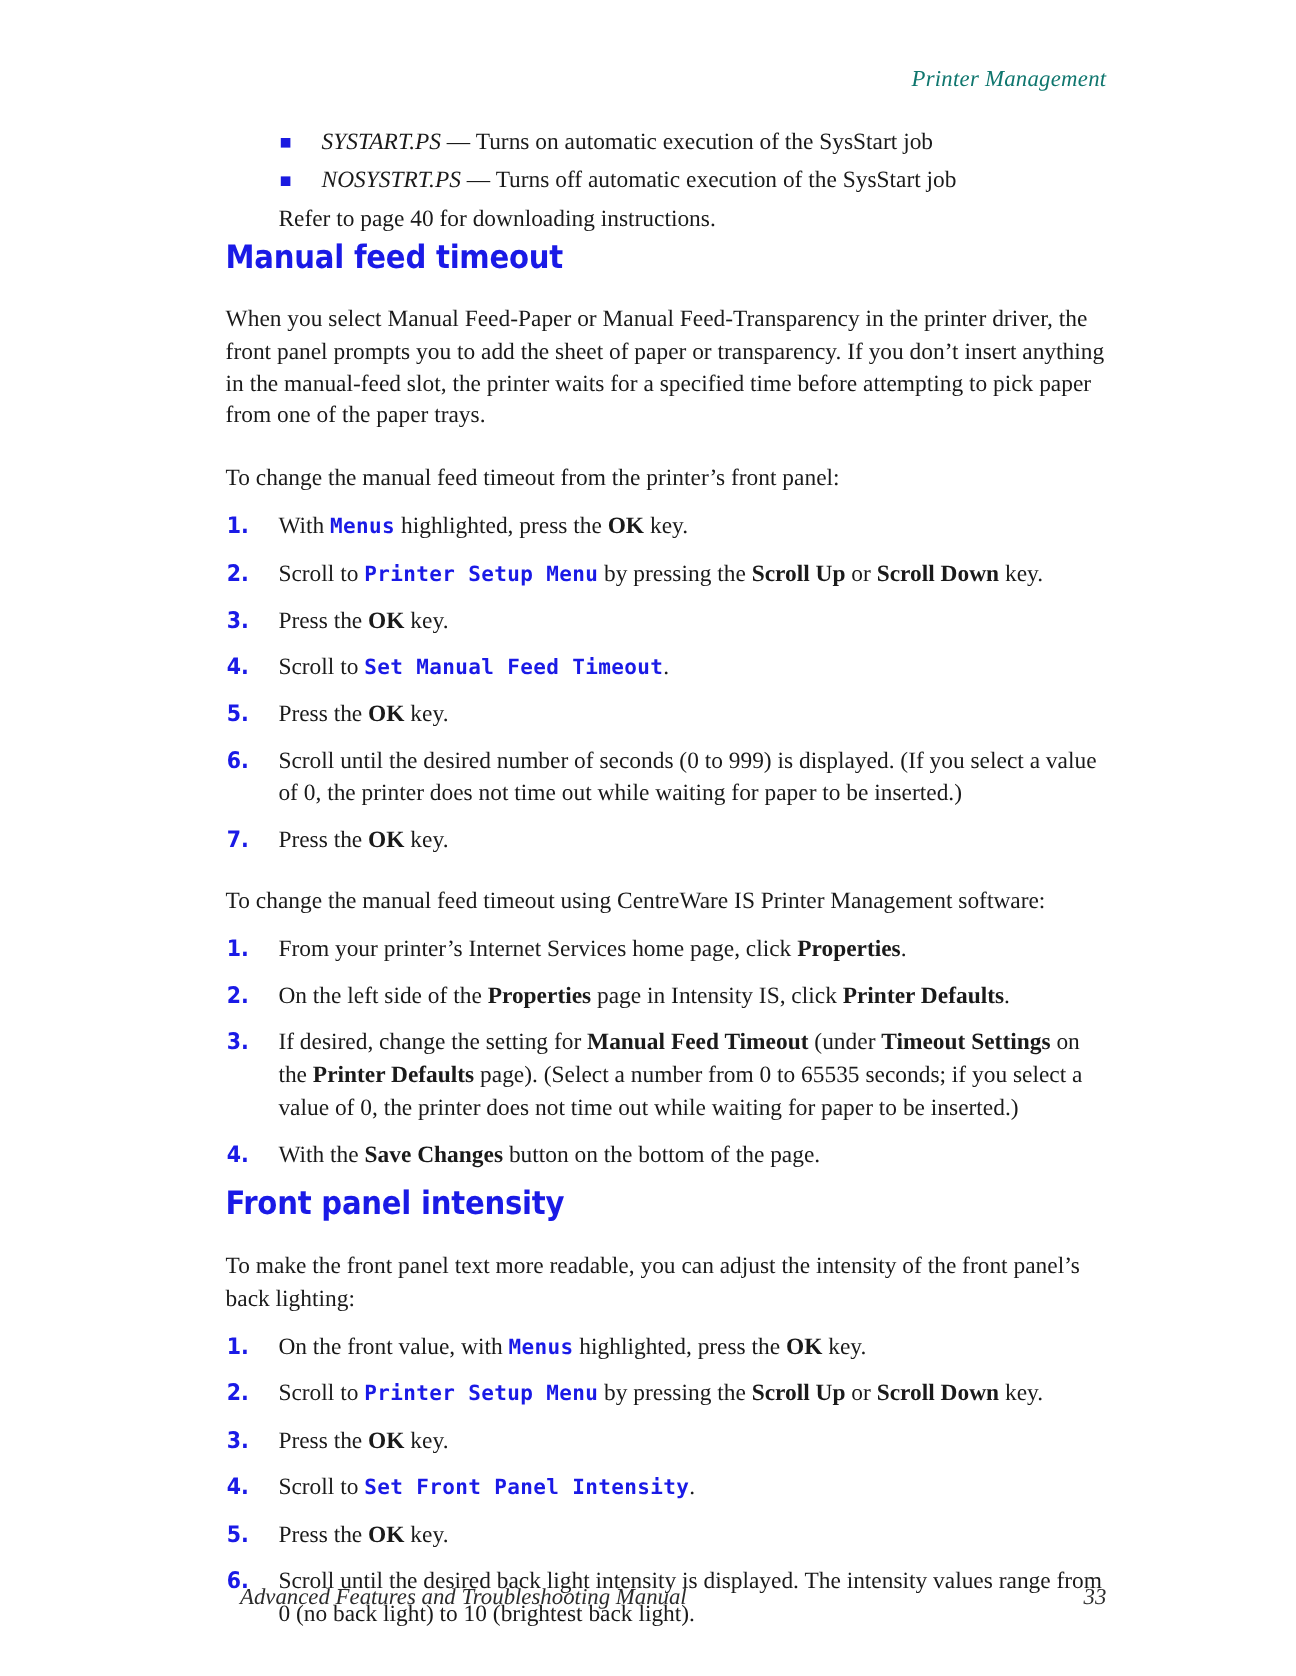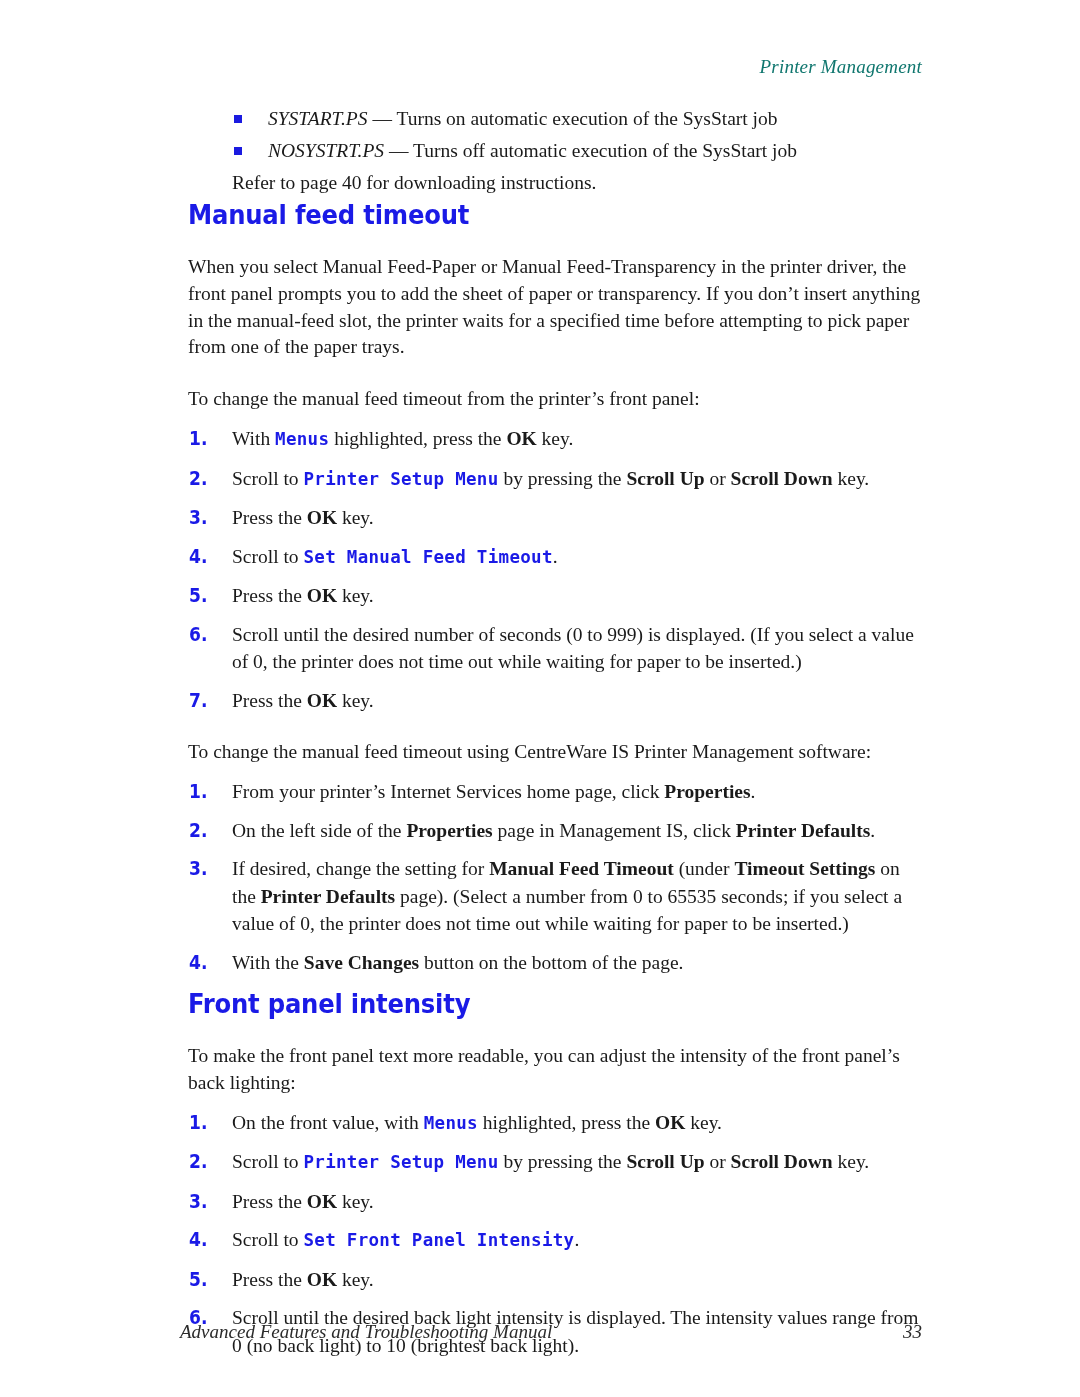--- a/index.html
+++ b/index.html
@@ -128,21 +128,21 @@
     font-weight: bold;
     color: #1a1ae6;
     font-size: 17.5px;
     letter-spacing: 0.3px;
   }
   .bold { font-weight: bold; }
 
   
   .footer {
     position: absolute;
-    left: 180px;
+    left: 200px;
     right: 158px;
     bottom: 54px;
     display: flex;
     justify-content: space-between;
     align-items: baseline;
     font-style: italic;
     font-size: 19px;
     color: #2b2b2b;
   }
   .footer-title { white-space: nowrap; }
@@ -209,21 +209,21 @@
       </div>
 
     <div class="runin-heading">To change the manual feed timeout using CentreWare IS Printer Management software:</div>
     <div class="proc-list">
         <div class="proc-item">
           <span class="proc-num">1.</span>
           <span class="proc-text"><span>From your printer’s Internet Services home page, click </span><span class="bold">Properties</span><span>.</span></span>
         </div>
         <div class="proc-item">
           <span class="proc-num">2.</span>
-          <span class="proc-text"><span>On the left side of the </span><span class="bold">Properties</span><span> page in Management IS, click </span><span class="bold">Printer Defaults</span><span>.</span></span>
+          <span class="proc-text"><span>On the left side of the </span><span class="bold">Properties</span><span> page in Intensity IS, click </span><span class="bold">Printer Defaults</span><span>.</span></span>
         </div>
         <div class="proc-item">
           <span class="proc-num">3.</span>
           <span class="proc-text"><span>If desired, change the setting for </span><span class="bold">Manual Feed Timeout</span><span> (under </span><span class="bold">Timeout Settings</span><span> on the </span><span class="bold">Printer Defaults</span><span> page). (Select a number from 0 to 65535 seconds; if you select a value of 0, the printer does not time out while waiting for paper to be inserted.)</span></span>
         </div>
         <div class="proc-item">
           <span class="proc-num">4.</span>
           <span class="proc-text"><span>With the </span><span class="bold">Save Changes</span><span> button on the bottom of the page.</span></span>
         </div>
       </div>

